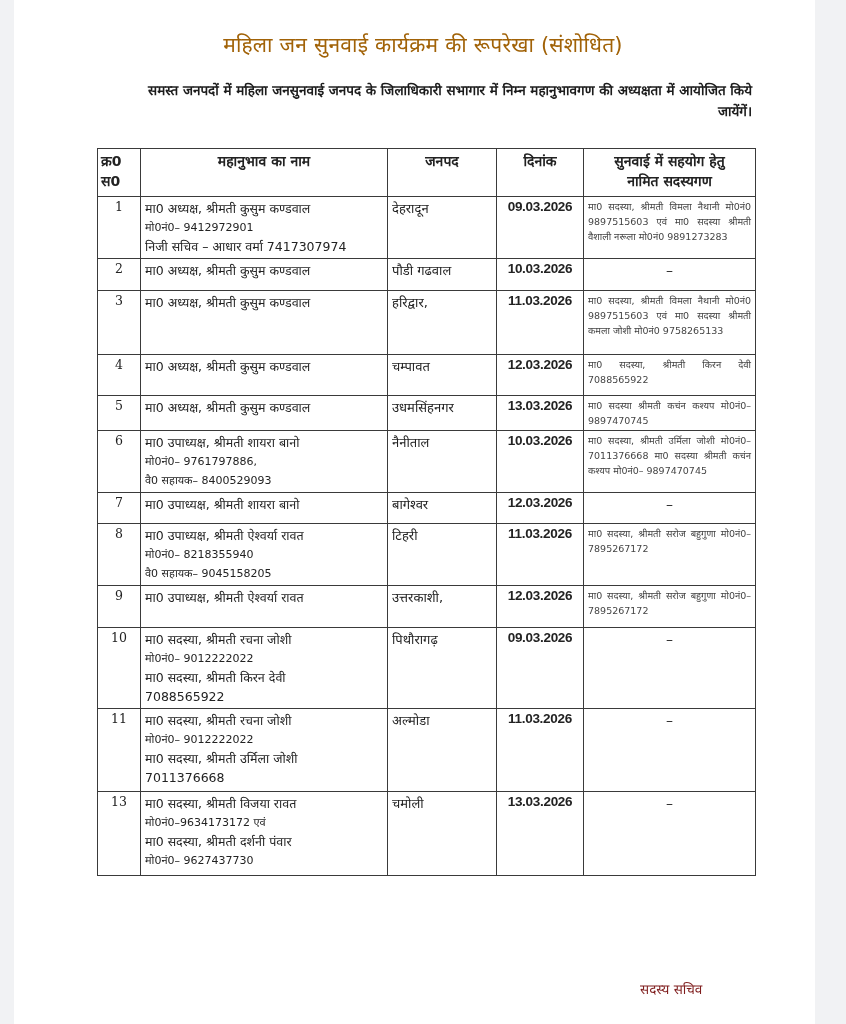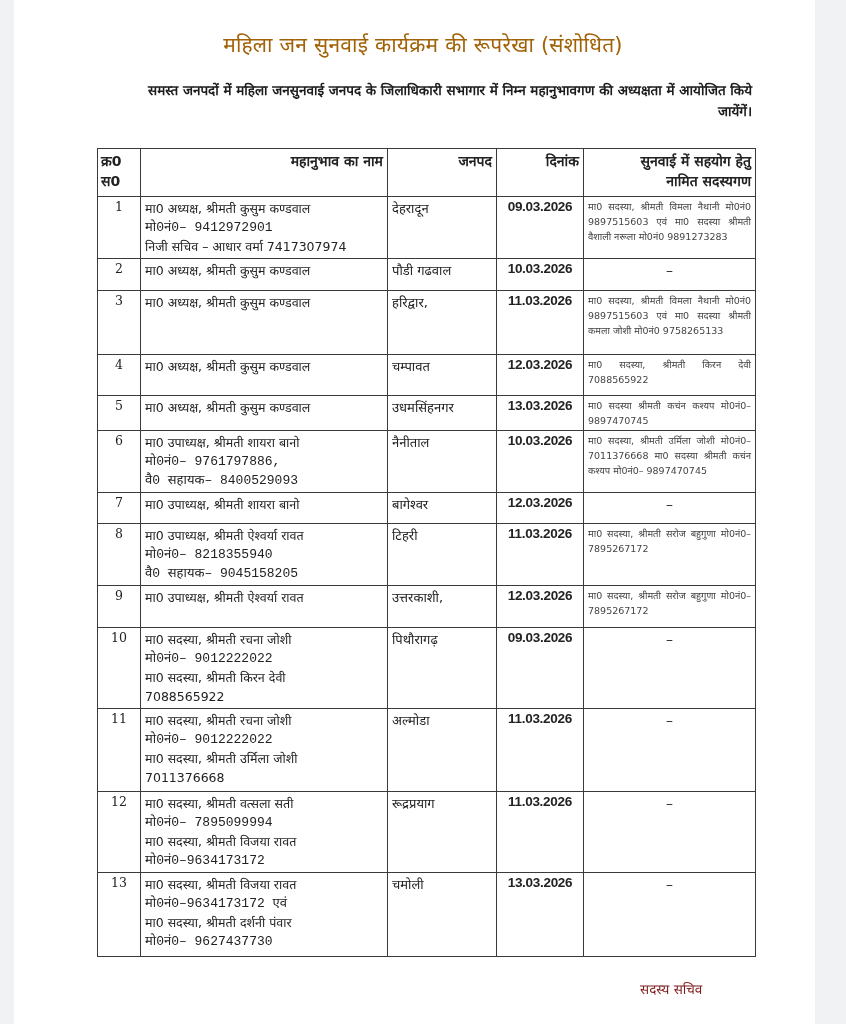--- a/index.html
+++ b/index.html
@@ -23,26 +23,26 @@
     font-size:13.5px; font-weight:bold; line-height:21px; color:#1c1c1c;margin-left:12px;
   }
   table.sched {
     position:absolute; left:97px; top:148px; width:658px;
     border-collapse:collapse; table-layout:fixed;border-radius:17px;
   }
   table.sched th, table.sched td {
     border:1.4px solid #3a3a3a; vertical-align:top; padding:2px 4px;
   }
   table.sched th {
-    font-size:14px; font-weight:bold; text-align:right; line-height:20px; height:43px;
+    font-size:14px; font-weight:bold; text-align:center; line-height:20px; height:43px;
   }
   th.c-sn { text-align:left !important; padding-left:3px !important; }
   td.c-sn { text-align:center; font-family:"DejaVu Serif", serif; font-size:12.5px; padding-top:3px; }
   td.c-name { font-size:12.5px; line-height:19px; padding-left:6px; }
-  td.c-name .small { font-size:13px;font-family:Liberation Mono, monospace; }
+  td.c-name .small { font-size:11px; }
   td.c-dist { font-size:13px; padding-left:8px; padding-top:3px; }
   td.c-date { font-family:"Liberation Sans", sans-serif; font-weight:bold; font-size:13.5px; text-align:center; padding-top:5px; letter-spacing:-0.3px; }
   td.c-mem { font-size:9.5px; line-height:15px; color:#444; text-align:justify; padding-left:5px; padding-right:4px; }
   td.c-mem.dash { text-align:center; font-size:14px; color:#333; padding-top:4px; }
   .line { display:block; }
   .footer-sign {
     position:absolute; left:640px; top:980px; font-size:13.5px; color:#7f1d1d;
   }
 </style>
 </head>
@@ -181,32 +181,20 @@
         <td class="c-name">
           <span class="line">मा0 सदस्या, श्रीमती रचना जोशी</span>
           <span class="line small">मो0नं0– 9012222022</span>
           <span class="line">मा0 सदस्या, श्रीमती उर्मिला जोशी</span>
           <span class="line">7011376668</span>
         </td>
         <td class="c-dist">अल्मोडा</td>
         <td class="c-date">11.03.2026</td>
         <td class="c-mem dash">–</td>
       </tr>
-      <tr style="height: 78px;">
-        <td class="c-sn">12</td>
-        <td class="c-name">
-          <span class="line">मा0 सदस्या, श्रीमती वत्सला सती</span>
-          <span class="line small">मो0नं0– 7895099994</span>
-          <span class="line">मा0 सदस्या, श्रीमती विजया रावत</span>
-          <span class="line small">मो0नं0–9634173172</span>
-        </td>
-        <td class="c-dist">रूद्रप्रयाग</td>
-        <td class="c-date">11.03.2026</td>
-        <td class="c-mem dash">–</td>
-      </tr>
       <tr style="height: 84px;">
         <td class="c-sn">13</td>
         <td class="c-name">
           <span class="line">मा0 सदस्या, श्रीमती विजया रावत</span>
           <span class="line small">मो0नं0–9634173172 एवं</span>
           <span class="line">मा0 सदस्या, श्रीमती दर्शनी पंवार</span>
           <span class="line small">मो0नं0– 9627437730</span>
         </td>
         <td class="c-dist">चमोली</td>
         <td class="c-date">13.03.2026</td>

